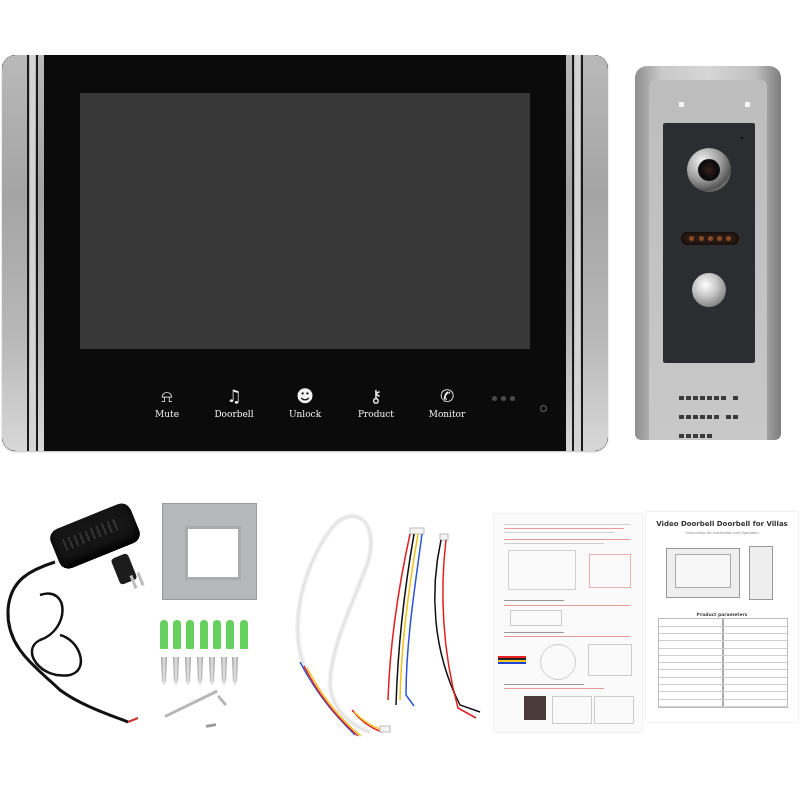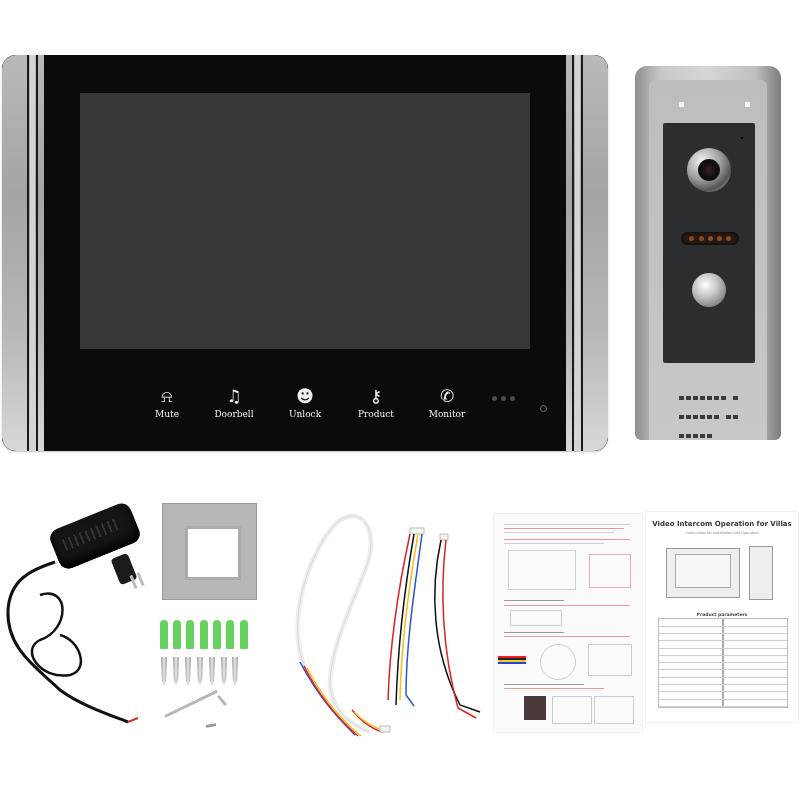--- a/index.html
+++ b/index.html
@@ -232,20 +232,20 @@
   <div style="position:absolute;left:4px;top:142px;width:28px;height:8px;background:linear-gradient(180deg,#e22 0 25%,#222 25% 50%,#ec2 50% 75%,#24d 75%)"></div>
   <div style="position:absolute;left:94px;top:130px;width:42px;height:30px;border:1px solid #ccc"></div>
   <div class="m-line" style="left:10px;top:170px;width:80px;background:#999"></div>
   <div class="m-line m-red" style="left:10px;top:174px;width:100px"></div>
   <div style="position:absolute;left:30px;top:182px;width:22px;height:24px;background:#4a3a3a"></div>
   <div style="position:absolute;left:58px;top:182px;width:38px;height:26px;border:1px solid #ccc"></div>
   <div style="position:absolute;left:100px;top:182px;width:38px;height:26px;border:1px solid #ccc"></div>
 </div>
 
 <div class="manual b">
-  <div class="m-title">Video Intercom Operation for Villas</div>
+  <div class="m-title">Video Doorbell Doorbell for Villas</div>
   <div class="m-sub">Instructions for Installation and Operation</div>
   <div class="mini-mon"></div>
   <div class="mini-bell"></div>
   <div class="m-sec">Product parameters</div>
   <div class="ptable"></div>
   <div class="foot"></div>
 </div>
 
 </body></html>

